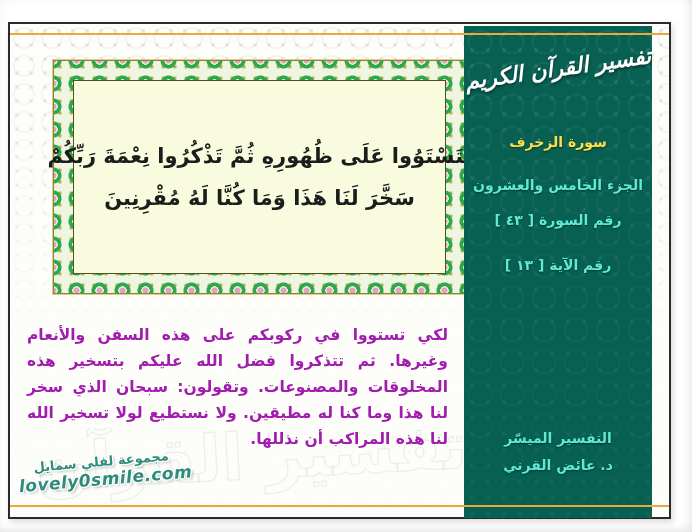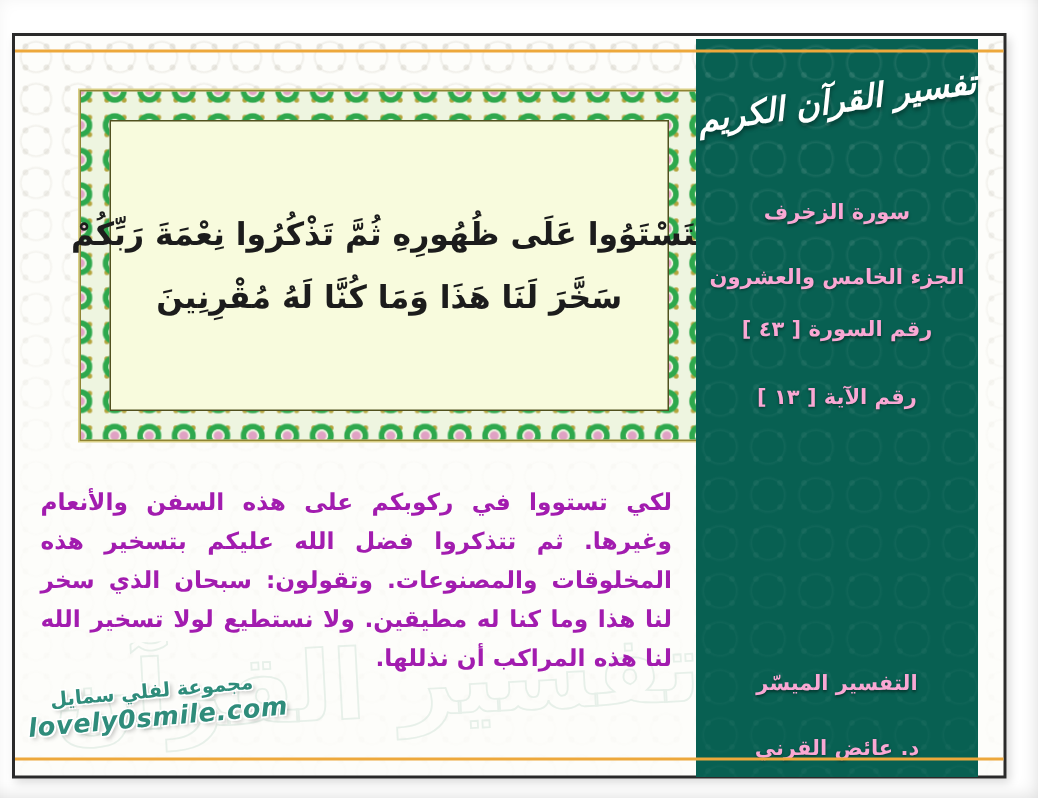--- a/index.html
+++ b/index.html
@@ -89,30 +89,30 @@
     -webkit-mask-image:linear-gradient(180deg,rgba(0,0,0,1) 0%,rgba(0,0,0,.55) 45%,rgba(0,0,0,.30) 100%);
     mask-image:linear-gradient(180deg,rgba(0,0,0,1) 0%,rgba(0,0,0,.55) 45%,rgba(0,0,0,.30) 100%);
   }
   .sb-title{
     position:absolute;top:30px;left:0;right:0;margin:0;text-align:center;
     direction:rtl;font-size:22px;font-weight:bold;font-style:italic;color:#ffffff;
     transform:rotate(-8deg);text-shadow:0 2px 3px rgba(0,0,0,.4);white-space:nowrap;
   }
   .sb-item,.sb-src,.sb-author{
     position:absolute;left:0;right:0;text-align:center;direction:rtl;
-    font-size:14px;font-weight:bold;color:#f9a8d4;white-space:nowrap;
+    font-size:14px;font-weight:bold;color:#5eead4;white-space:nowrap;
     text-shadow:0 1px 2px rgba(0,0,0,.45);
   }
-  .sb-item--gold{color:#f9a8d4;}
+  .sb-item--gold{color:#fde047;}
   .sb-item.i0{top:108px;}
   .sb-item.i1{top:151px;}
   .sb-item.i2{top:186px;}
   .sb-item.i3{top:231px;}
-  .sb-src{top:422px;}
-  .sb-author{top:431px;margin-top:34px;}
+  .sb-src{top:404px;}
+  .sb-author{top:431px;}
 </style>
 </head>
 <body>
 
 <div class="page">
   <div class="card">
 
     <div class="card-pattern"></div>
 
     <div class="ghost">تفسير القرآن الكريم</div>

